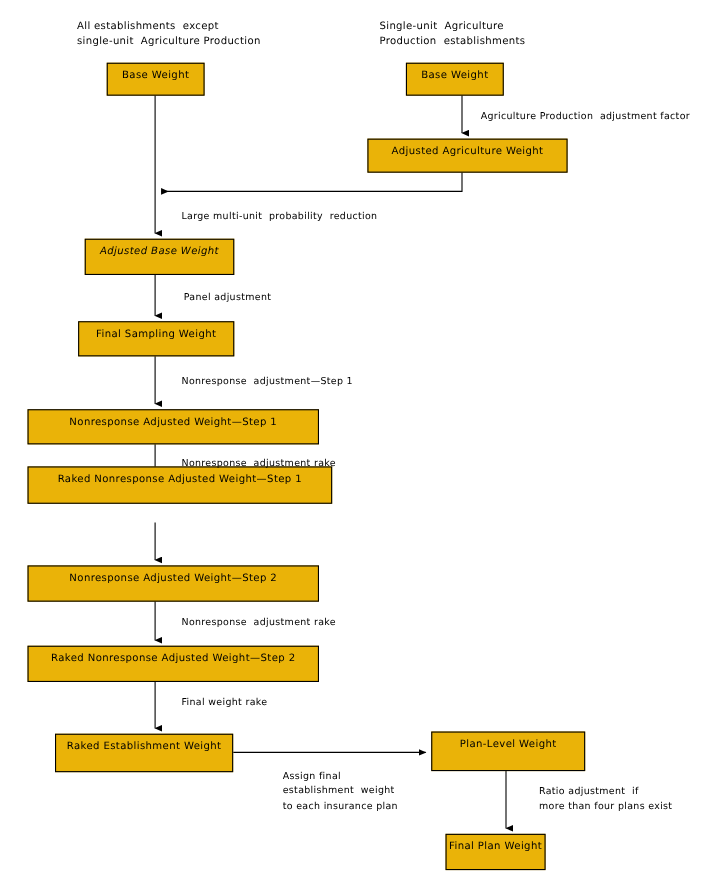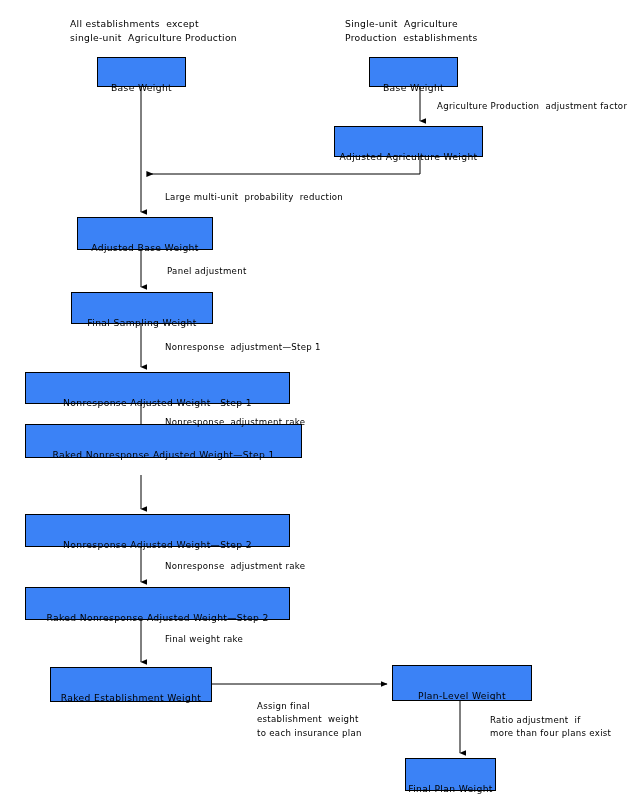--- a/index.html
+++ b/index.html
@@ -22,29 +22,29 @@
     position: absolute;
     left: 0;
     top: 0;
     width: 640px;
     height: 803px;
   }
   .node {
     position: absolute;
     box-sizing: border-box;
     border: 1px solid #000000;
-    background: #3b82f6;
+    background: #eab308;
     display: flex;
     align-items: flex-start;
     justify-content: center;
     font-size: 9.2px;
     letter-spacing: 0.35px;
     line-height: 1.2;
     color: #000000;
-    padding-top: 24px;
+    padding-top: 5px;
     z-index: 3;
   }
   .caption {
     position: absolute;
     font-size: 9.2px;
     letter-spacing: 0.3px;
     line-height: 1.55;
     white-space: pre;
     color: #000000;
     z-index: 4;
@@ -102,23 +102,23 @@
 
   <div class="caption" style="left:70px; top:17px;">All establishments  except
 single-unit  Agriculture Production</div>
   <div class="caption" style="left:345px; top:17px;">Single-unit  Agriculture
 Production  establishments</div>
 
   <div class="node" style="left:97px; top:57px; width:89px; height:30px;">Base Weight</div>
 
   <div class="node" style="left:369px; top:57px; width:89px; height:30px;">Base Weight</div>
 
-  <div class="node" style="left:334px; top:126px; width:149px; height:31px;">Adjusted Agriculture  Weight</div>
+  <div class="node" style="left:334px; top:126px; width:182px; height:31px;">Adjusted Agriculture  Weight</div>
 
-  <div class="node" style="left:77px; top:217px; width:136px; height:33px;">Adjusted  Base Weight</div>
+  <div class="node" style="left:77px; top:217px; width:136px; height:33px;font-style:italic;">Adjusted  Base Weight</div>
 
   <div class="node" style="left:71px; top:292px; width:142px; height:32px;">Final Sampling Weight</div>
 
   <div class="node" style="left:25px; top:372px; width:265px; height:32px;">Nonresponse  Adjusted Weight—Step 1</div>
 
   <div class="node" style="left:25px; top:424px; width:277px; height:34px;">Raked Nonresponse  Adjusted  Weight—Step 1</div>
 
   <div class="node" style="left:25px; top:514px; width:265px; height:33px;">Nonresponse  Adjusted Weight—Step 2</div>
 
   <div class="node" style="left:25px; top:587px; width:265px; height:33px;">Raked Nonresponse  Adjusted  Weight—Step 2</div>

